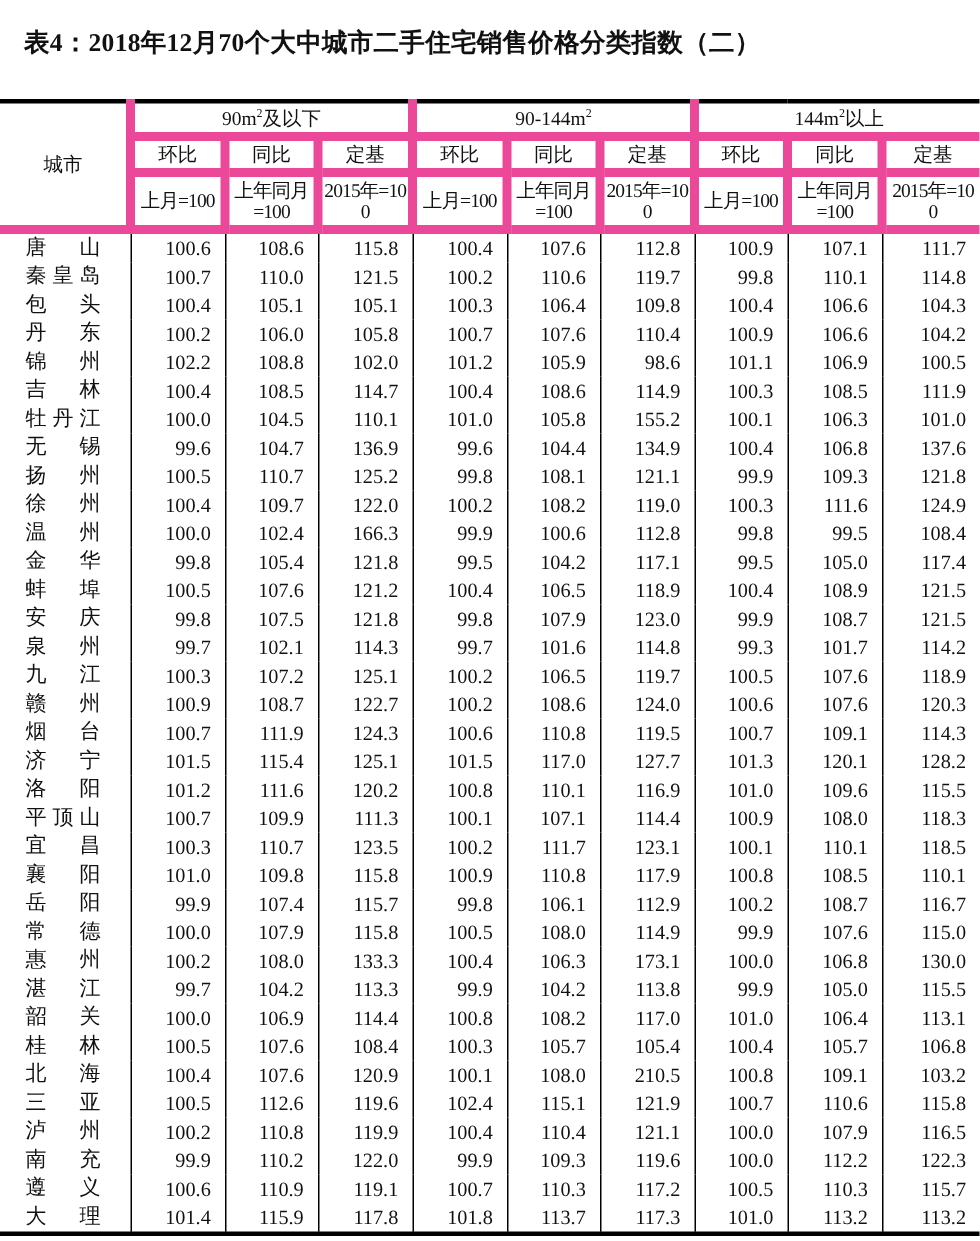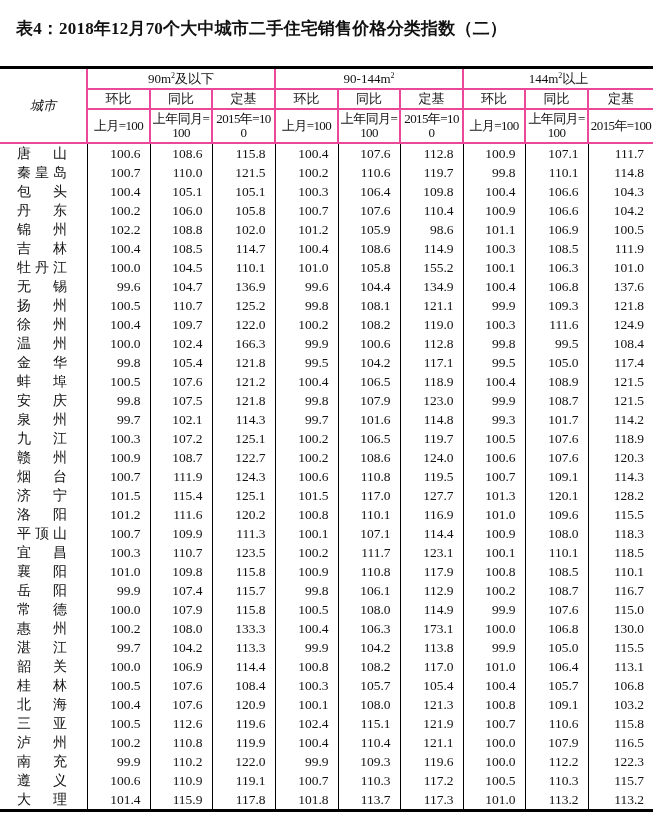--- a/index.html
+++ b/index.html
@@ -11,30 +11,30 @@
     position: absolute; top: 17px; left: 0; width: 523px;
     text-align: center; font-size: 17px; font-weight: bold; letter-spacing: 0.2px;
   }
   .tbl {
     position: absolute; top: 66px; left: 0; width: 653px;
     border-collapse: collapse; table-layout: fixed;
     border-top: 3px solid #000; border-bottom: 3px solid #000;
   }
   .tbl th, .tbl td { padding: 0; font-weight: normal; }
   .tbl thead th {
-    border: 2px solid #ec4899; text-align: center; vertical-align: middle;
+    border: 6px solid #ec4899; text-align: center; vertical-align: middle;
     font-size: 13px; line-height: 14px;
   }
   .tbl thead tr:first-child th { border-top: none; }
   .tbl thead th:first-child { border-left: none; }
   .tbl thead th.last { border-right: none; }
   .row-group th { height: 19px; }
   .row-sub th { height: 18px; font-size: 14px; }
   .row-base th { height: 32px; font-size: 11px; letter-spacing: -0.6px; line-height: 13px; word-break: break-all; padding: 0 1px; }
-  .city-head { font-size: 14px; font-style: italic; }
+  .city-head { font-size: 14px; }
   .tbl tbody td {
     height: 19px; font-size: 13.5px; text-align: right; padding-right: 9px;
     border-left: 1px solid #000; vertical-align: middle; line-height: 19px;
   }
   .tbl tbody td.city {
     border-left: none; text-align: left; padding: 0;
   }
   .city-name {
     display: block; width: 50px; margin-left: 17px; font-size: 14px;
     text-align: justify; text-align-last: justify;
@@ -498,21 +498,21 @@
   </tr>
       <tr>
     <td class="city">
           <span class="city-name">北海</span>
         </td>
     <td>100.4</td>
     <td>107.6</td>
     <td>120.9</td>
     <td>100.1</td>
     <td>108.0</td>
-    <td>121.3</td>
+    <td>210.5</td>
     <td>100.8</td>
     <td>109.1</td>
     <td>103.2</td>
   </tr>
       <tr>
     <td class="city">
           <span class="city-name">三亚</span>
         </td>
     <td>100.5</td>
     <td>112.6</td>

